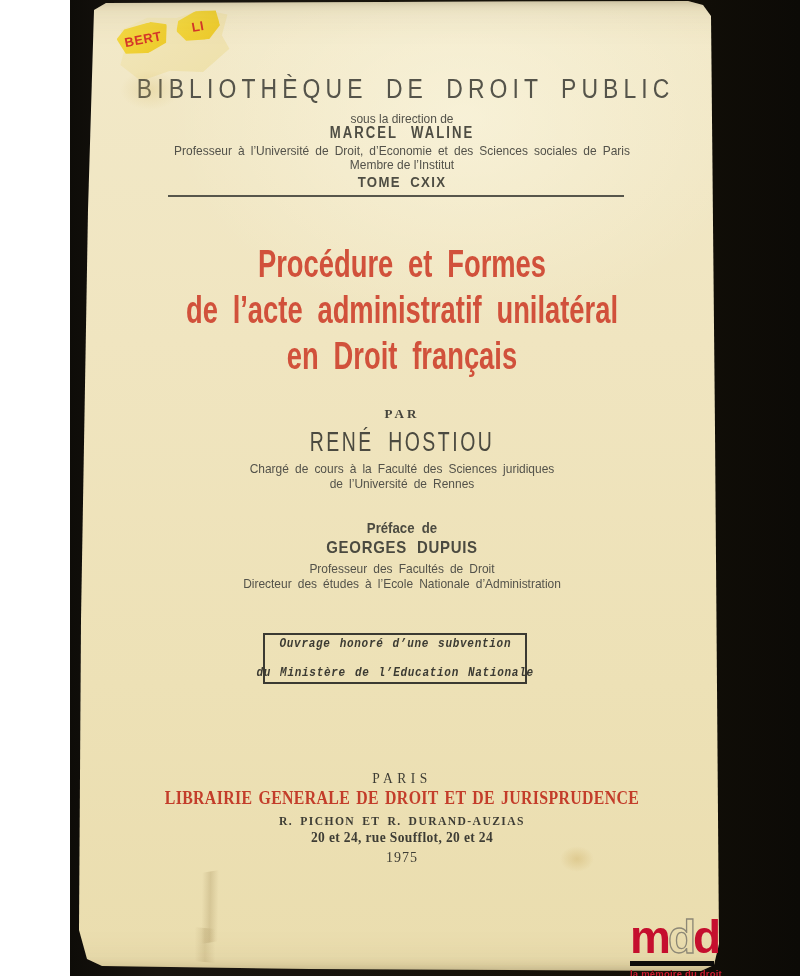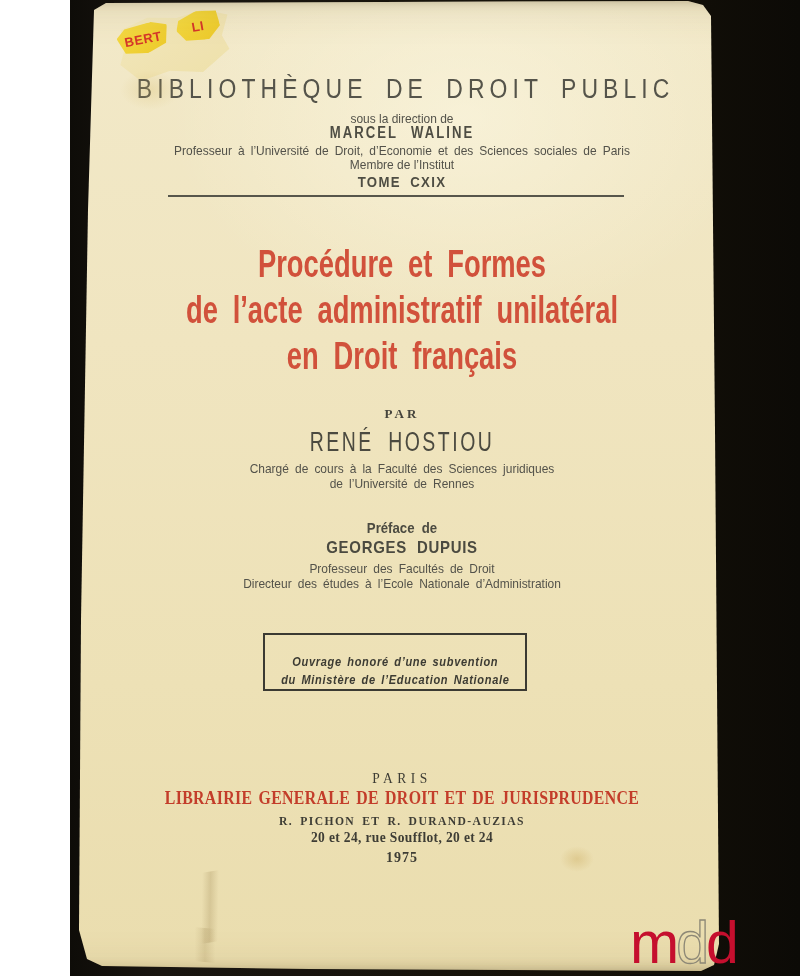--- a/index.html
+++ b/index.html
@@ -60,34 +60,34 @@
   .charge2{top:476px;font-size:13px;color:#53524a;word-spacing:3px;transform:scaleX(.92);}
 
   
   .preflabel{top:519px;font-size:15px;font-weight:700;color:#4c4b41;word-spacing:4px;transform:scaleX(.88);}
   .dupuis{top:538px;font-size:17px;font-weight:700;color:#4b4a40;letter-spacing:.8px;word-spacing:6px;transform:scaleX(.88);}
   .pref1{top:561px;font-size:13px;color:#53524a;word-spacing:3px;transform:scaleX(.92);}
   .pref2{top:576px;font-size:13px;color:#53524a;word-spacing:3px;transform:scaleX(.92);}
 
   
   .subbox{
-    position:absolute;left:173px;top:633px;width:264px;height:58px;
+    position:absolute;left:173px;top:633px;width:264px;height:51px;
     border:2px solid #3b3a32;box-sizing:border-box;
-    display:flex;flex-direction:column;justify-content:flex-end;align-items:center;
-    font-family:Liberation Sans, sans-serif;font-style:italic;font-weight:700;
+    display:flex;flex-direction:column;justify-content:space-between;align-items:center;
+    font-family:Liberation Mono, monospace;font-style:italic;font-weight:700;
     font-size:13px;line-height:18px;color:#3c3b33;letter-spacing:.8px;word-spacing:2px;
   }
   .subbox .boxline{transform:scaleX(.85);white-space:nowrap;}
 
   
   .paris{top:770px;font-family:"Liberation Serif",serif;font-size:15px;color:#3e3d35;letter-spacing:5px;transform:scaleX(.9);}
   .librairie{top:788px;font-family:"Liberation Serif",serif;font-size:18px;font-weight:700;letter-spacing:.4px;word-spacing:2px;transform:scaleX(.88);}
   .pichon{top:814px;font-family:"Liberation Serif",serif;font-size:12.5px;font-weight:700;color:#3e3d35;letter-spacing:1.5px;word-spacing:3px;transform:scaleX(.93);}
   .address{top:829px;font-family:"Liberation Serif",serif;font-size:15px;font-weight:700;color:#3e3d35;letter-spacing:.4px;transform:scaleX(.9);}
-  .year{top:850px;font-family:"Liberation Serif",serif;font-size:14px;font-weight:700;color:#3e3d35;letter-spacing:1px;}
+  .year{top:850px;font-family:"Liberation Serif",serif;font-size:14px;font-weight:400;color:#3e3d35;letter-spacing:1px;}
 
   
   .sticker{position:absolute;left:26px;top:12px;width:116px;height:66px;transform:rotate(-7deg);}
   .sticker-base{
     position:absolute;inset:0;background:linear-gradient(160deg,#f2e8bc,#eedfa6);
     opacity:.9;
     clip-path:polygon(6% 18%,30% 4%,55% 10%,78% 2%,99% 14%,92% 44%,97% 66%,72% 96%,44% 88%,18% 98%,2% 70%,8% 44%);
     box-shadow:0 1px 2px rgba(100,80,20,.25);
   }
   .sticker-piece{
@@ -113,21 +113,21 @@
   .crease2{position:absolute;left:120px;top:928px;width:170px;height:34px;pointer-events:none;
     background:linear-gradient(85deg,transparent 44%,rgba(140,115,60,.18) 50%,transparent 56%);
     transform:rotate(5deg);}
   .stain1{position:absolute;left:560px;top:846px;width:34px;height:26px;border-radius:50%;pointer-events:none;
     background:radial-gradient(ellipse at center,rgba(190,150,60,.28),transparent 70%);}
   .stain2{position:absolute;left:120px;top:70px;width:60px;height:40px;border-radius:50%;pointer-events:none;
     background:radial-gradient(ellipse at center,rgba(210,180,90,.25),transparent 70%);}
 
   
   .mdd{position:absolute;left:630px;top:914px;width:90px;}
-  .mdd-letters{font-size:59px;font-weight:400;line-height:1;letter-spacing:-3px;white-space:nowrap;}
+  .mdd-letters{font-size:46px;font-weight:700;line-height:1;letter-spacing:-3px;white-space:nowrap;}
   .mdd-letters .solid{color:#c50f2e;}
   .mdd-letters .outline{color:transparent;-webkit-text-stroke:1.3px #8d8876;}
   .mdd-bar{width:84px;height:5px;background:#0d0c0a;margin-top:1px;}
   .mdd-tag{margin-top:2px;font-size:9.5px;font-weight:700;color:#cc1b30;letter-spacing:.2px;white-space:nowrap;}
 </style>
 </head>
 <body>
 
 <div class="scene">
 

